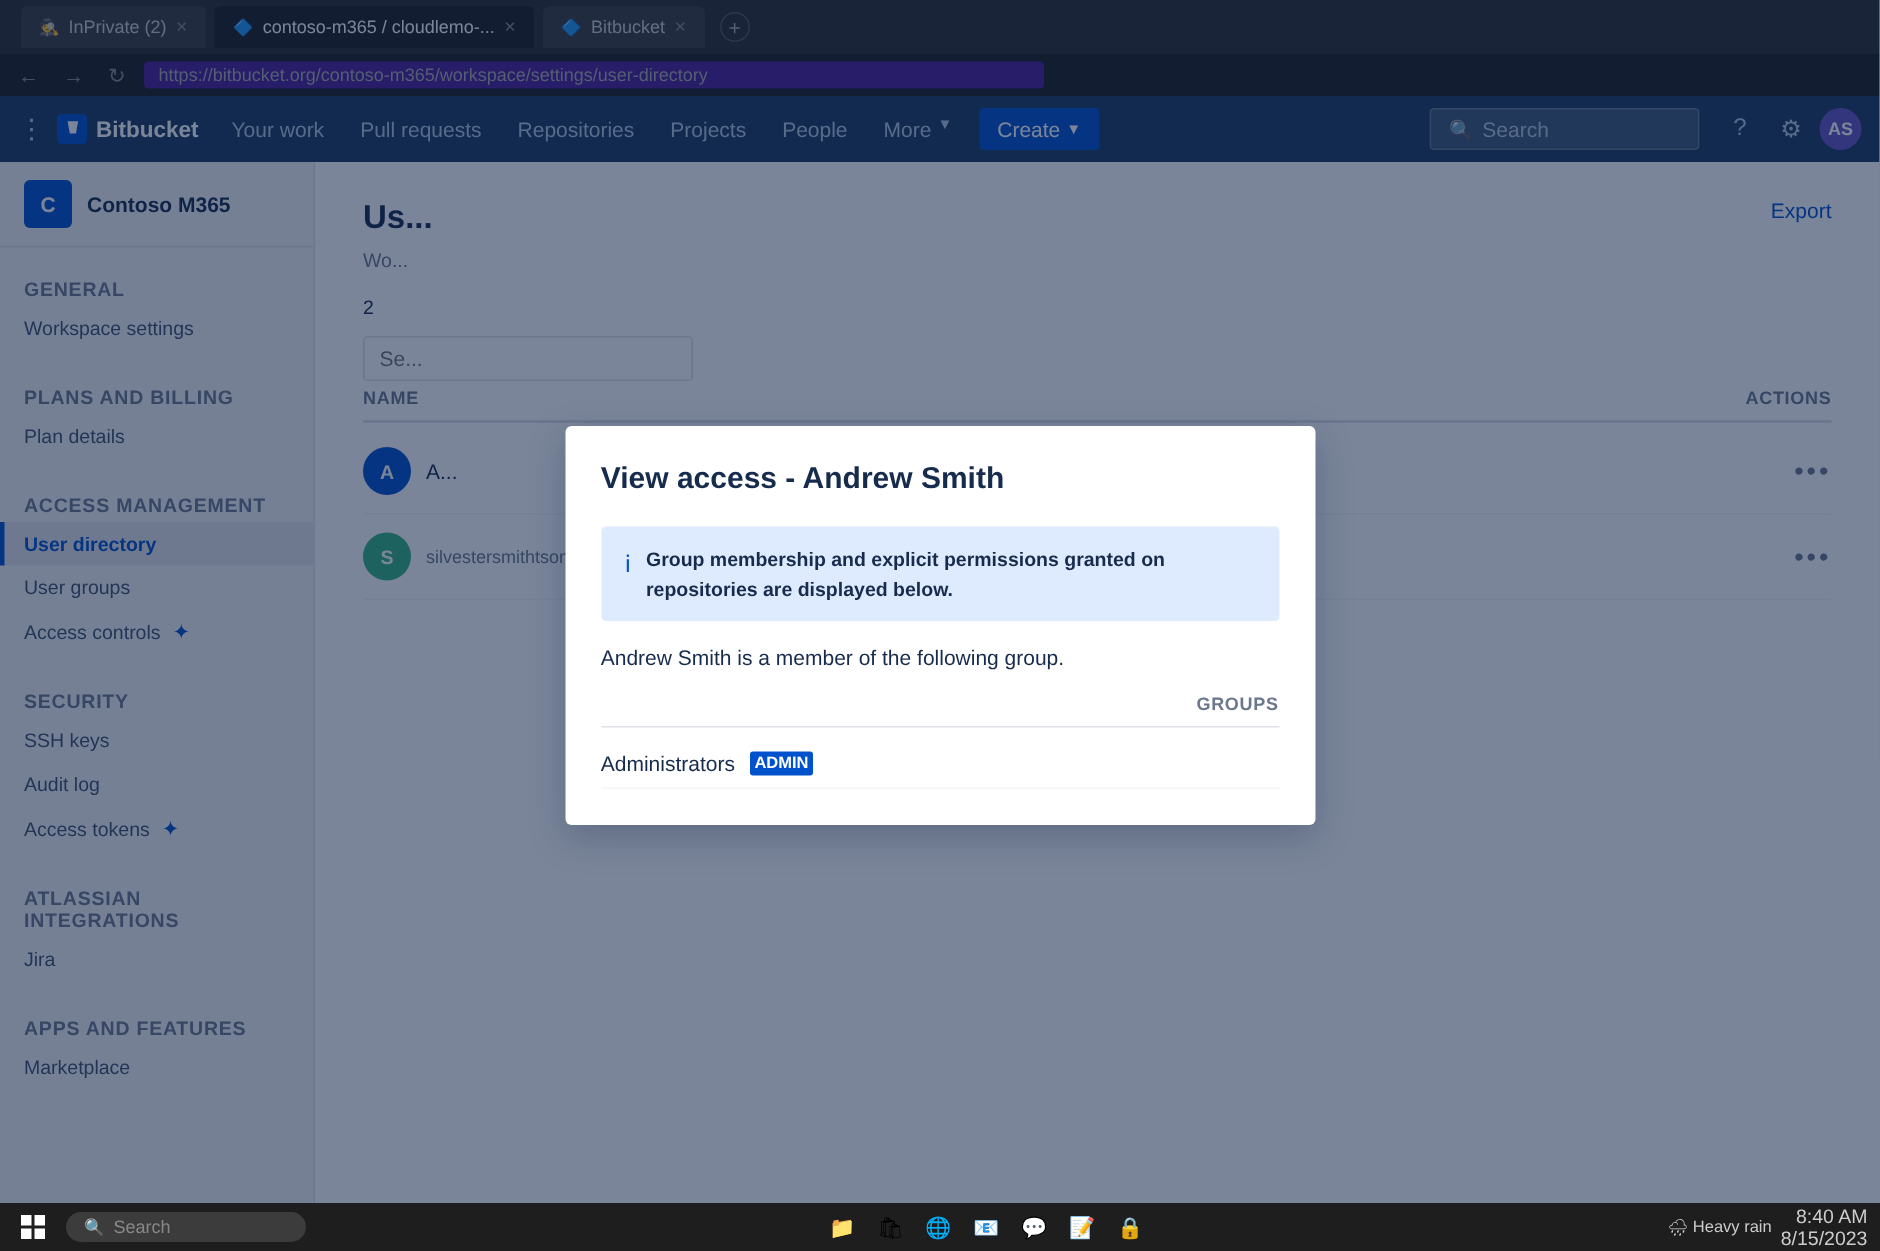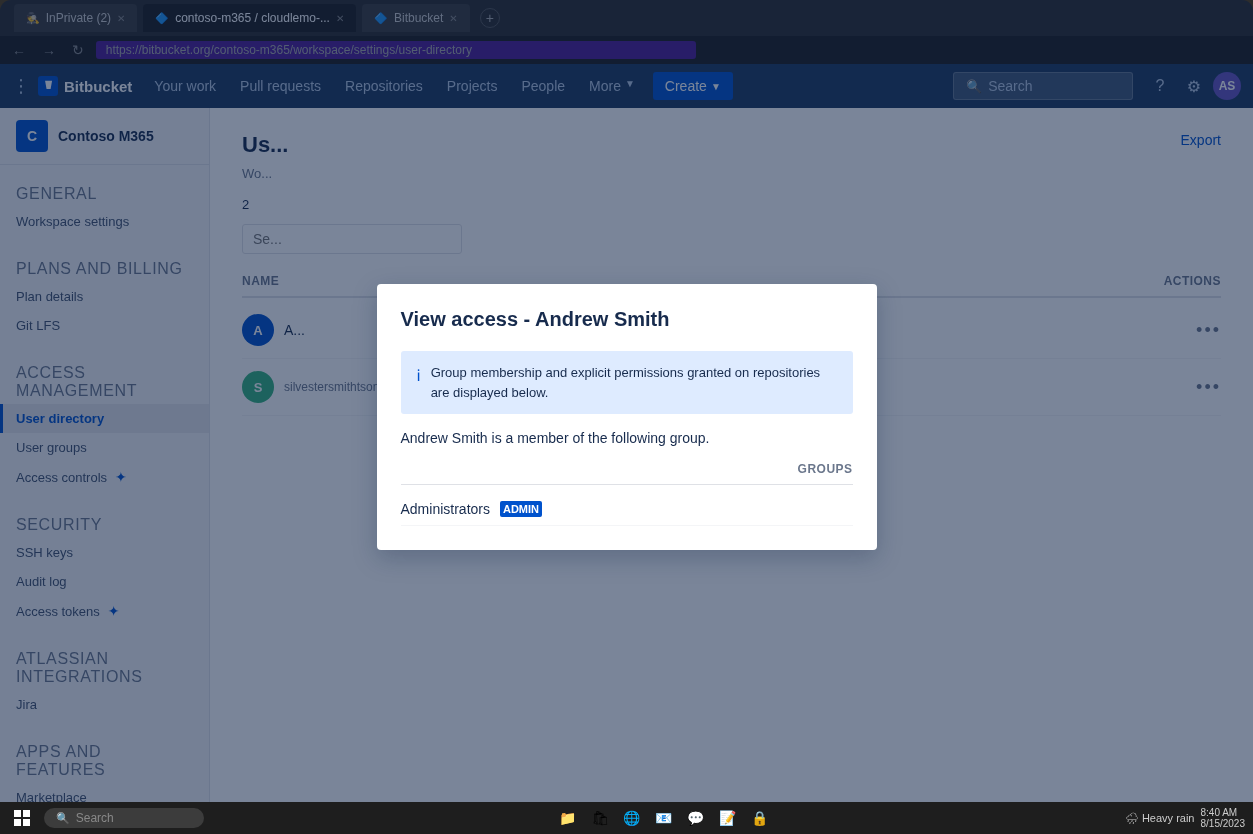--- a/index.html
+++ b/index.html
@@ -29,65 +29,65 @@
 
     
     .app-layout { display: flex; height: calc(834px - 36px - 44px - 28px); }
 
     
     .sidebar { width: 210px; background: #f4f5f7; border-right: 1px solid #dfe1e6; overflow-y: auto; flex-shrink: 0; }
     .sidebar-workspace { padding: 12px 16px; display: flex; align-items: center; gap: 10px; border-bottom: 1px solid #dfe1e6; }
     .workspace-icon { width: 32px; height: 32px; background: #0052cc; border-radius: 4px; display: flex; align-items: center; justify-content: center; color: #fff; font-size: 14px; font-weight: 700; }
     .workspace-name { font-size: 14px; font-weight: 600; color: #172b4d; }
     .sidebar-section { padding: 16px 0 4px 0; }
-    .sidebar-section-title { font-size: 16px; font-weight: 400; color: #6b778c; text-transform: uppercase; padding: 4px 16px; letter-spacing: 0.04em; }
+    .sidebar-section-title { font-size: 13px; font-weight: 700; color: #6b778c; text-transform: uppercase; padding: 4px 16px; letter-spacing: 0.04em; }
     .sidebar-item { padding: 7px 16px; font-size: 13px; color: #42526e; cursor: pointer; display: flex; align-items: center; gap: 8px; border-radius: 0; }
     .sidebar-item.active { background: #e4e5e9; color: #0052cc; font-weight: 600; border-left: 3px solid #0052cc; padding-left: 13px; }
 
     
     .main-content { flex: 1; overflow-y: auto; padding: 24px 32px; background: #fff; position: relative; }
     .page-title { font-size: 22px; font-weight: 700; color: #172b4d; margin-bottom: 8px; }
     .workspace-info { font-size: 13px; color: #6b778c; margin-bottom: 16px; }
     .count-badge { font-size: 13px; color: #172b4d; margin-bottom: 12px; }
     .export-btn { position: absolute; top: 24px; right: 32px; color: #0052cc; font-size: 14px; cursor: pointer; }
-    .search-filter-row { display: flex; align-items: center; gap: 10px; margin-bottom: 20px; }
+    .search-filter-row { display: flex; align-items: center; gap: 10px; margin-bottom: 4px; }
     .search-box { border: 1px solid #dfe1e6; border-radius: 3px; padding: 6px 10px; font-size: 14px; width: 220px; color: #172b4d; }
     .table-header { display: grid; grid-template-columns: 1fr 160px; border-bottom: 2px solid #dfe1e6; padding-bottom: 8px; margin-bottom: 4px; }
     .th { font-size: 12px; font-weight: 700; color: #6b778c; text-transform: uppercase; letter-spacing: 0.04em; }
     .table-row { display: grid; grid-template-columns: 1fr 160px; border-bottom: 1px solid #f4f5f7; padding: 12px 0; align-items: center; }
     .user-cell { display: flex; align-items: center; gap: 10px; }
     .user-avatar { width: 32px; height: 32px; border-radius: 50%; display: flex; align-items: center; justify-content: center; font-size: 13px; font-weight: 600; color: #fff; flex-shrink: 0; }
     .user-name { font-size: 14px; font-weight: 500; color: #172b4d; }
     .user-email { font-size: 12px; color: #6b778c; }
     .actions-cell { display: flex; justify-content: flex-end; align-items: center; }
     .three-dots { color: #6b778c; cursor: pointer; font-size: 18px; letter-spacing: 2px; }
 
     
-    .modal-overlay { position: fixed; top: 0; left: 0; width: 100%; height: 100%; background: rgba(9,30,66,0.54); z-index: 100; display: flex; align-items: center; justify-content: center; border-radius: 11px; }
+    .modal-overlay { position: fixed; top: 0; left: 0; width: 100%; height: 100%; background: rgba(9,30,66,0.54); z-index: 100; display: flex; align-items: center; justify-content: center; }
     .modal { background: #fff; border-radius: 4px; width: 500px; max-width: 90%; box-shadow: 0 8px 24px rgba(9,30,66,0.25); padding: 24px; }
     .modal-title { font-size: 20px; font-weight: 700; color: #172b4d; margin-bottom: 20px; }
     .modal-info-box { background: #deebff; border-radius: 3px; padding: 12px 16px; display: flex; align-items: flex-start; gap: 10px; margin-bottom: 16px; }
     .info-icon { color: #0052cc; font-size: 16px; flex-shrink: 0; margin-top: 1px; }
-    .info-text { font-size: 13px; color: #172b4d; line-height: 1.5; }
+    .info-text { font-size: 13px; color: #172b4d; line-height: 1.5; font-weight: bold; }
     .modal-member-text { font-size: 14px; color: #172b4d; margin-bottom: 16px; }
     .groups-label { font-size: 12px; font-weight: 700; color: #6b778c; text-transform: uppercase; letter-spacing: 0.04em; padding-bottom: 8px; border-bottom: 1px solid #dfe1e6; margin-bottom: 8px; text-align: right; }
     .group-row { display: flex; align-items: center; gap: 10px; padding: 8px 0; border-bottom: 1px solid #f4f5f7; }
     .group-name { font-size: 14px; color: #172b4d; }
     .admin-badge { background: #0052cc; color: #fff; font-size: 11px; font-weight: 700; padding: 2px 3px; border-radius: 2px; }
     .modal-footer { display: flex; justify-content: flex-end; margin-top: 24px; }
     .close-btn { background: #0052cc; color: #fff; border: none; border-radius: 3px; padding: 8px 16px; font-size: 14px; font-weight: 500; cursor: pointer; }
 
     
     .taskbar { background: #1e1e1e; height: 32px; display: flex; align-items: center; justify-content: space-between; padding: 0 8px; }
     .taskbar-start { width: 28px; height: 28px; display: flex; align-items: center; justify-content: center; cursor: pointer; }
     .taskbar-search { background: #3c3c3c; border-radius: 14px; padding: 3px 12px; font-size: 12px; color: #888; display: flex; align-items: center; gap: 6px; width: 160px; }
     .taskbar-apps { display: flex; align-items: center; gap: 4px; }
     .taskbar-app { width: 28px; height: 28px; display: flex; align-items: center; justify-content: center; cursor: pointer; border-radius: 3px; }
     .taskbar-right { display: flex; align-items: center; gap: 6px; }
-    .taskbar-time { color: #ccc; font-size: 10px; text-align: left; }
+    .taskbar-time { color: #ccc; font-size: 13px; text-align: right; }
     .weather-info { color: #ccc; font-size: 11px; display: flex; align-items: center; gap: 3px; }
   </style>
 </head>
 <body>
 
 <div class="browser-chrome">
   <div class="browser-controls">
   </div>
   <div class="browser-tab">
     <span style="font-size:11px;">🕵</span>
@@ -180,23 +180,20 @@
       <div class="sidebar-section-title">GENERAL</div>
       <div class="sidebar-item">
         <span>Workspace settings</span>
       </div>
     </div>
 
     <div class="sidebar-section">
       <div class="sidebar-section-title">PLANS AND BILLING</div>
       <div class="sidebar-item">
         <span>Plan details</span>
-      </div>
-      <div class="sidebar-item">
-        <span>Git LFS</span>
       </div>
     </div>
 
     <div class="sidebar-section">
       <div class="sidebar-section-title">ACCESS MANAGEMENT</div>
       <div class="sidebar-item active">
         <span>User directory</span>
       </div>
       <div class="sidebar-item">
         <span>User groups</span>

